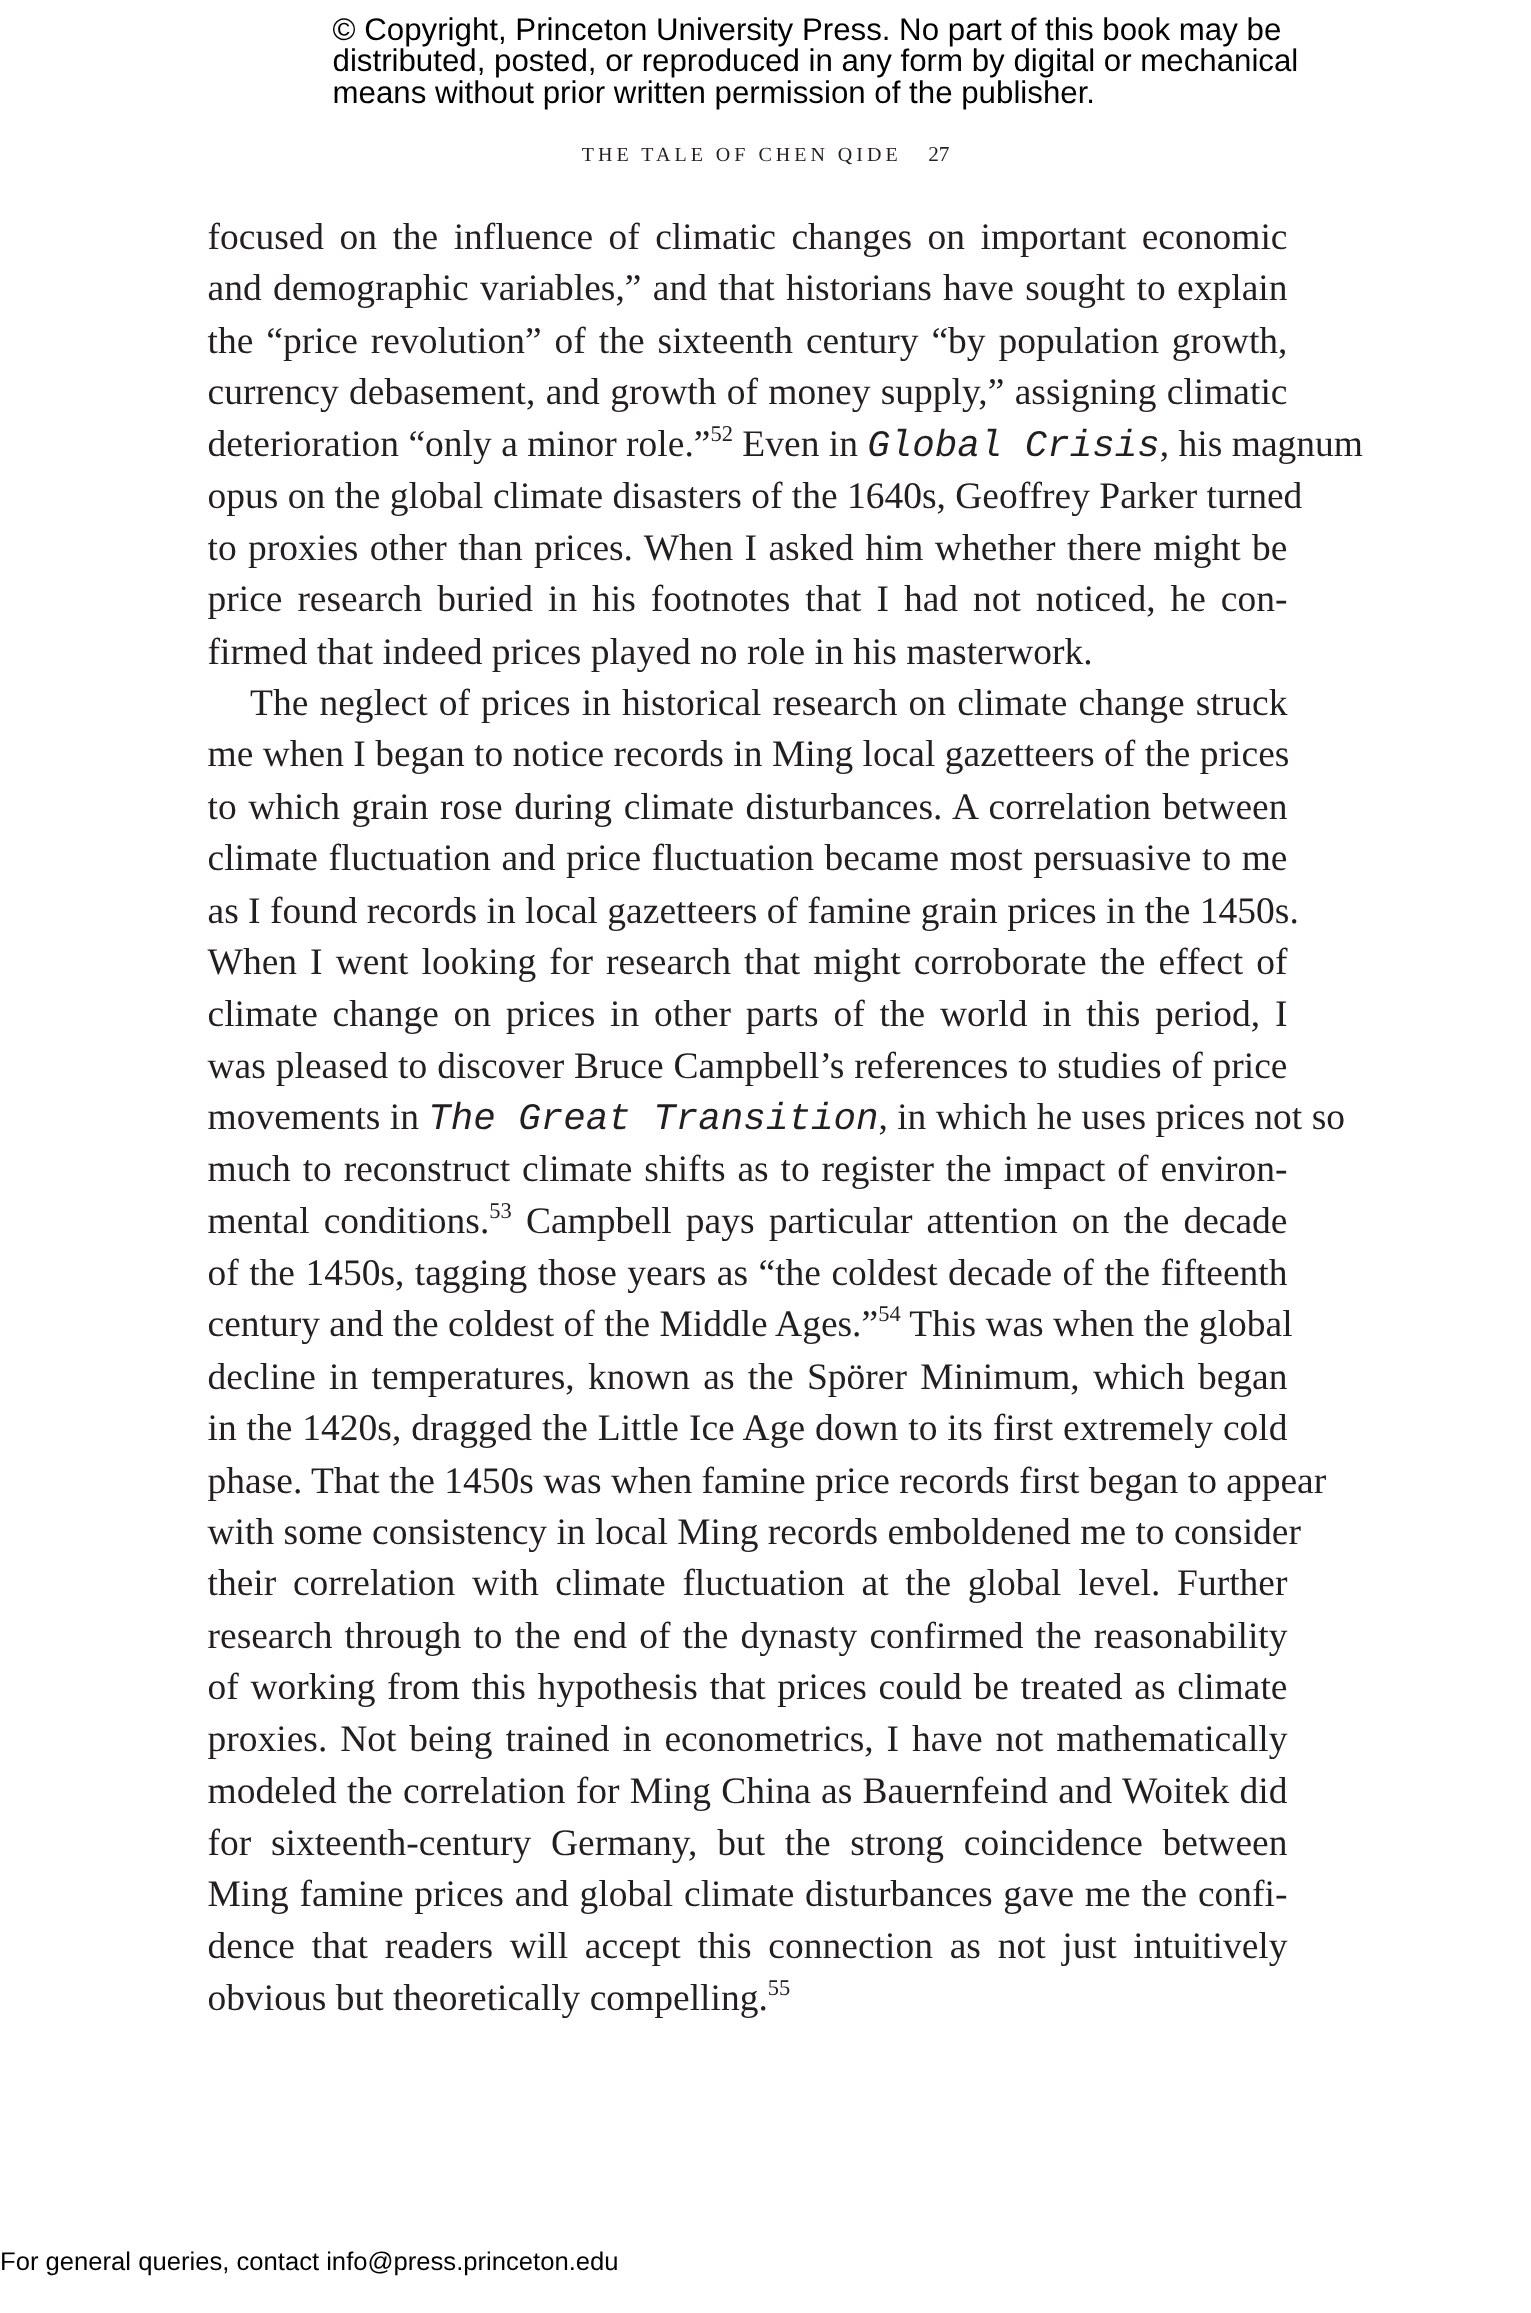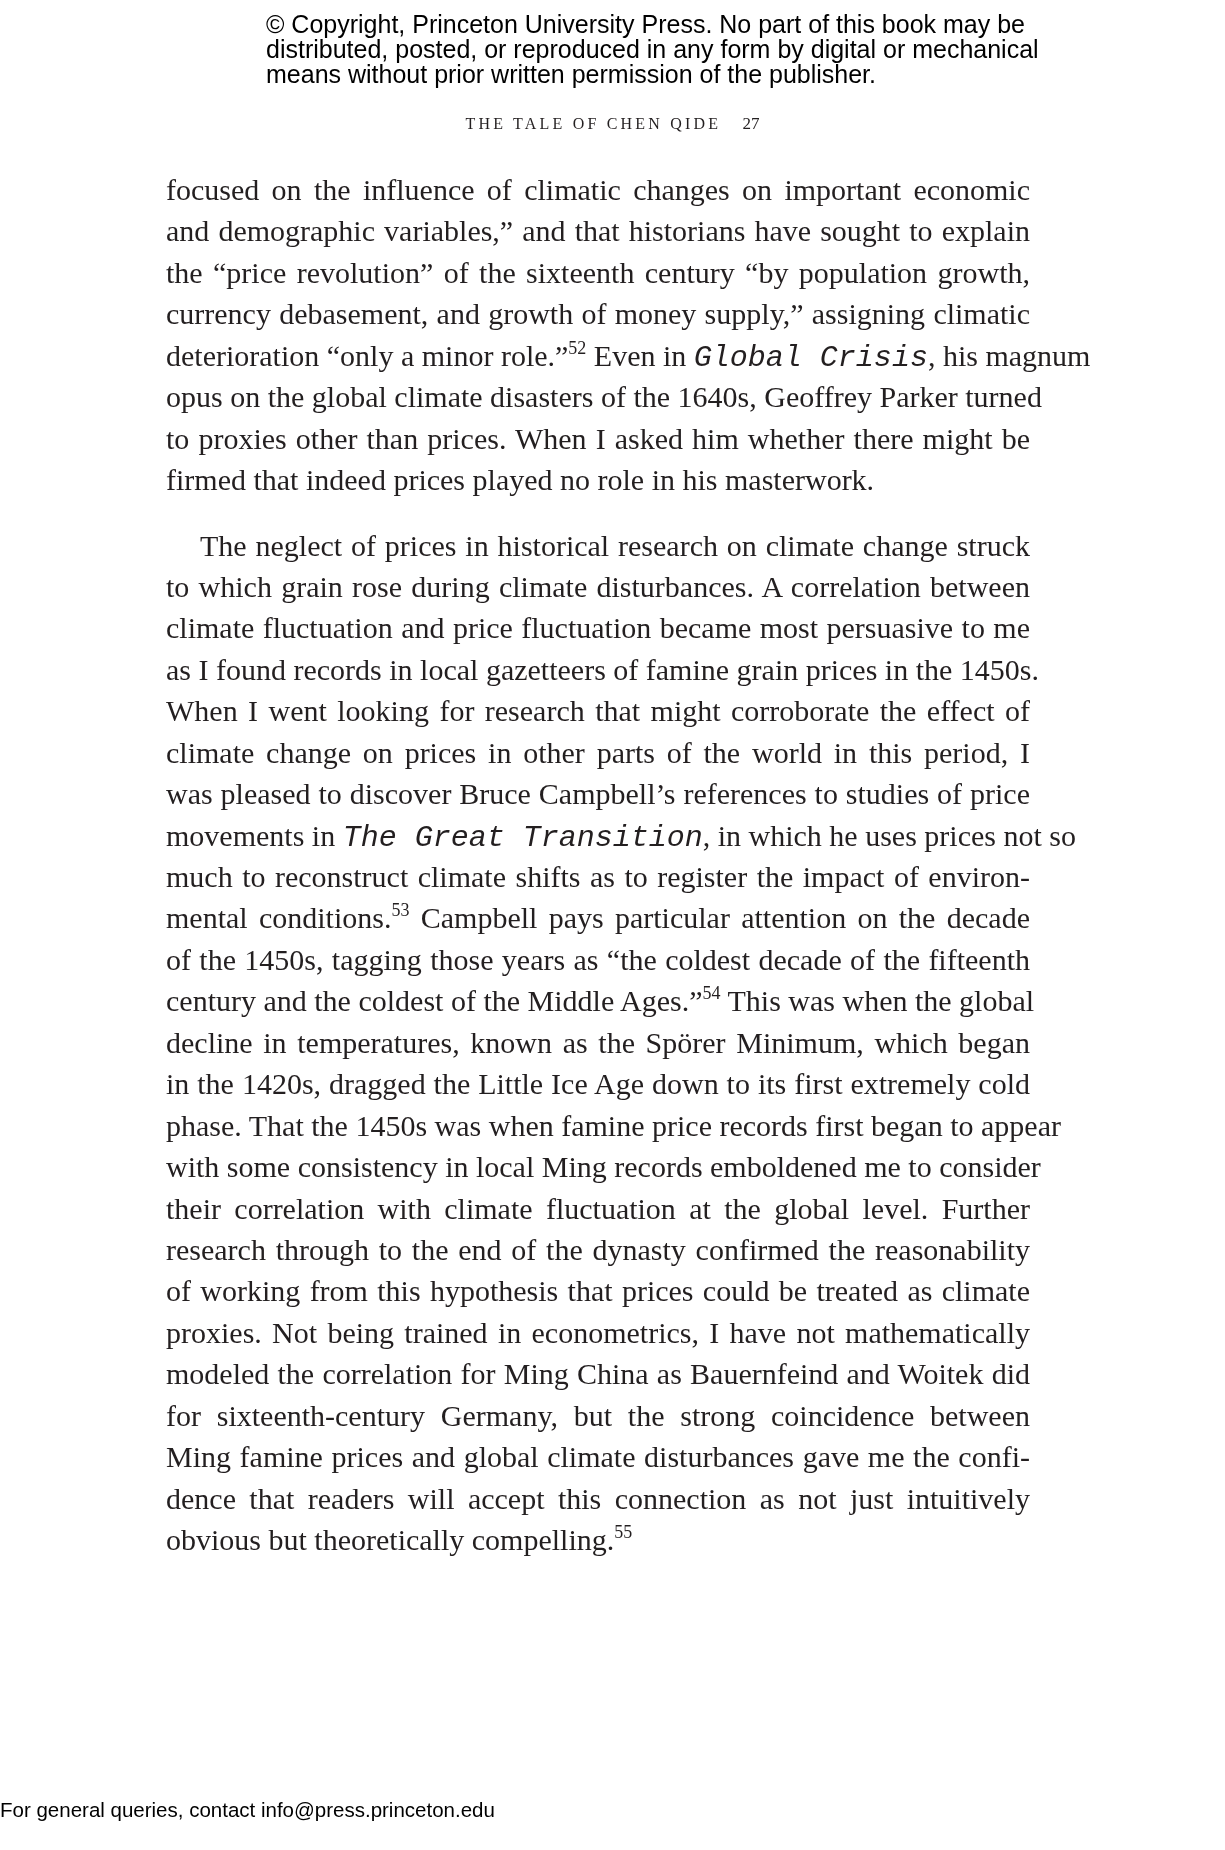--- a/index.html
+++ b/index.html
@@ -49,21 +49,21 @@
     color: #231f20;
   }
   .line {
     display: block;
     white-space: nowrap;
     text-align: justify;
     text-align-last: justify;
     height: 41.45px;
   }
   .line.last { text-align-last: left; }
-  .line.indent { padding-left: 34px; margin-top: 24px; }
+  .line.indent { padding-left: 34px; }
   sup {
     font-size: 18px;
     line-height: 0;
     vertical-align: 12px;
     margin-top: 44px;
   }
   em { font-style: italic; font-family: Liberation Mono, monospace; }
   .footer {
     position: absolute;
     left: 0;
@@ -90,22 +90,24 @@
 </div>
 
 <div class="body-text">
   <span class="line"><span>focused on the influence of climatic changes on important economic</span></span>
   <span class="line"><span>and demographic variables,” and that historians have sought to explain</span></span>
   <span class="line"><span>the “price revolution” of the sixteenth century “by population growth,</span></span>
   <span class="line"><span>currency debasement, and growth of money supply,” assigning climatic</span></span>
   <span class="line"><span>deterioration “only a minor role.”</span><sup>52</sup><span> Even in </span><em>Global Crisis</em><span>, his magnum</span></span>
   <span class="line"><span>opus on the global climate disasters of the 1640s, Geoffrey Parker turned</span></span>
   <span class="line"><span>to proxies other than prices. When I asked him whether there might be</span></span>
+  <span class="line"><span>price research buried in his footnotes that I had not noticed, he con-</span></span>
   <span class="line last"><span>firmed that indeed prices played no role in his masterwork.</span></span>
   <span class="line indent"><span>The neglect of prices in historical research on climate change struck</span></span>
+  <span class="line"><span>me when I began to notice records in Ming local gazetteers of the prices</span></span>
   <span class="line"><span>to which grain rose during climate disturbances. A correlation between</span></span>
   <span class="line"><span>climate fluctuation and price fluctuation became most persuasive to me</span></span>
   <span class="line"><span>as I found records in local gazetteers of famine grain prices in the 1450s.</span></span>
   <span class="line"><span>When I went looking for research that might corroborate the effect of</span></span>
   <span class="line"><span>climate change on prices in other parts of the world in this period, I</span></span>
   <span class="line"><span>was pleased to discover Bruce Campbell’s references to studies of price</span></span>
   <span class="line"><span>movements in </span><em>The Great Transition</em><span>, in which he uses prices not so</span></span>
   <span class="line"><span>much to reconstruct climate shifts as to register the impact of environ-</span></span>
   <span class="line"><span>mental conditions.</span><sup>53</sup><span> Campbell pays particular attention on the decade</span></span>
   <span class="line"><span>of the 1450s, tagging those years as “the coldest decade of the fifteenth</span></span>

